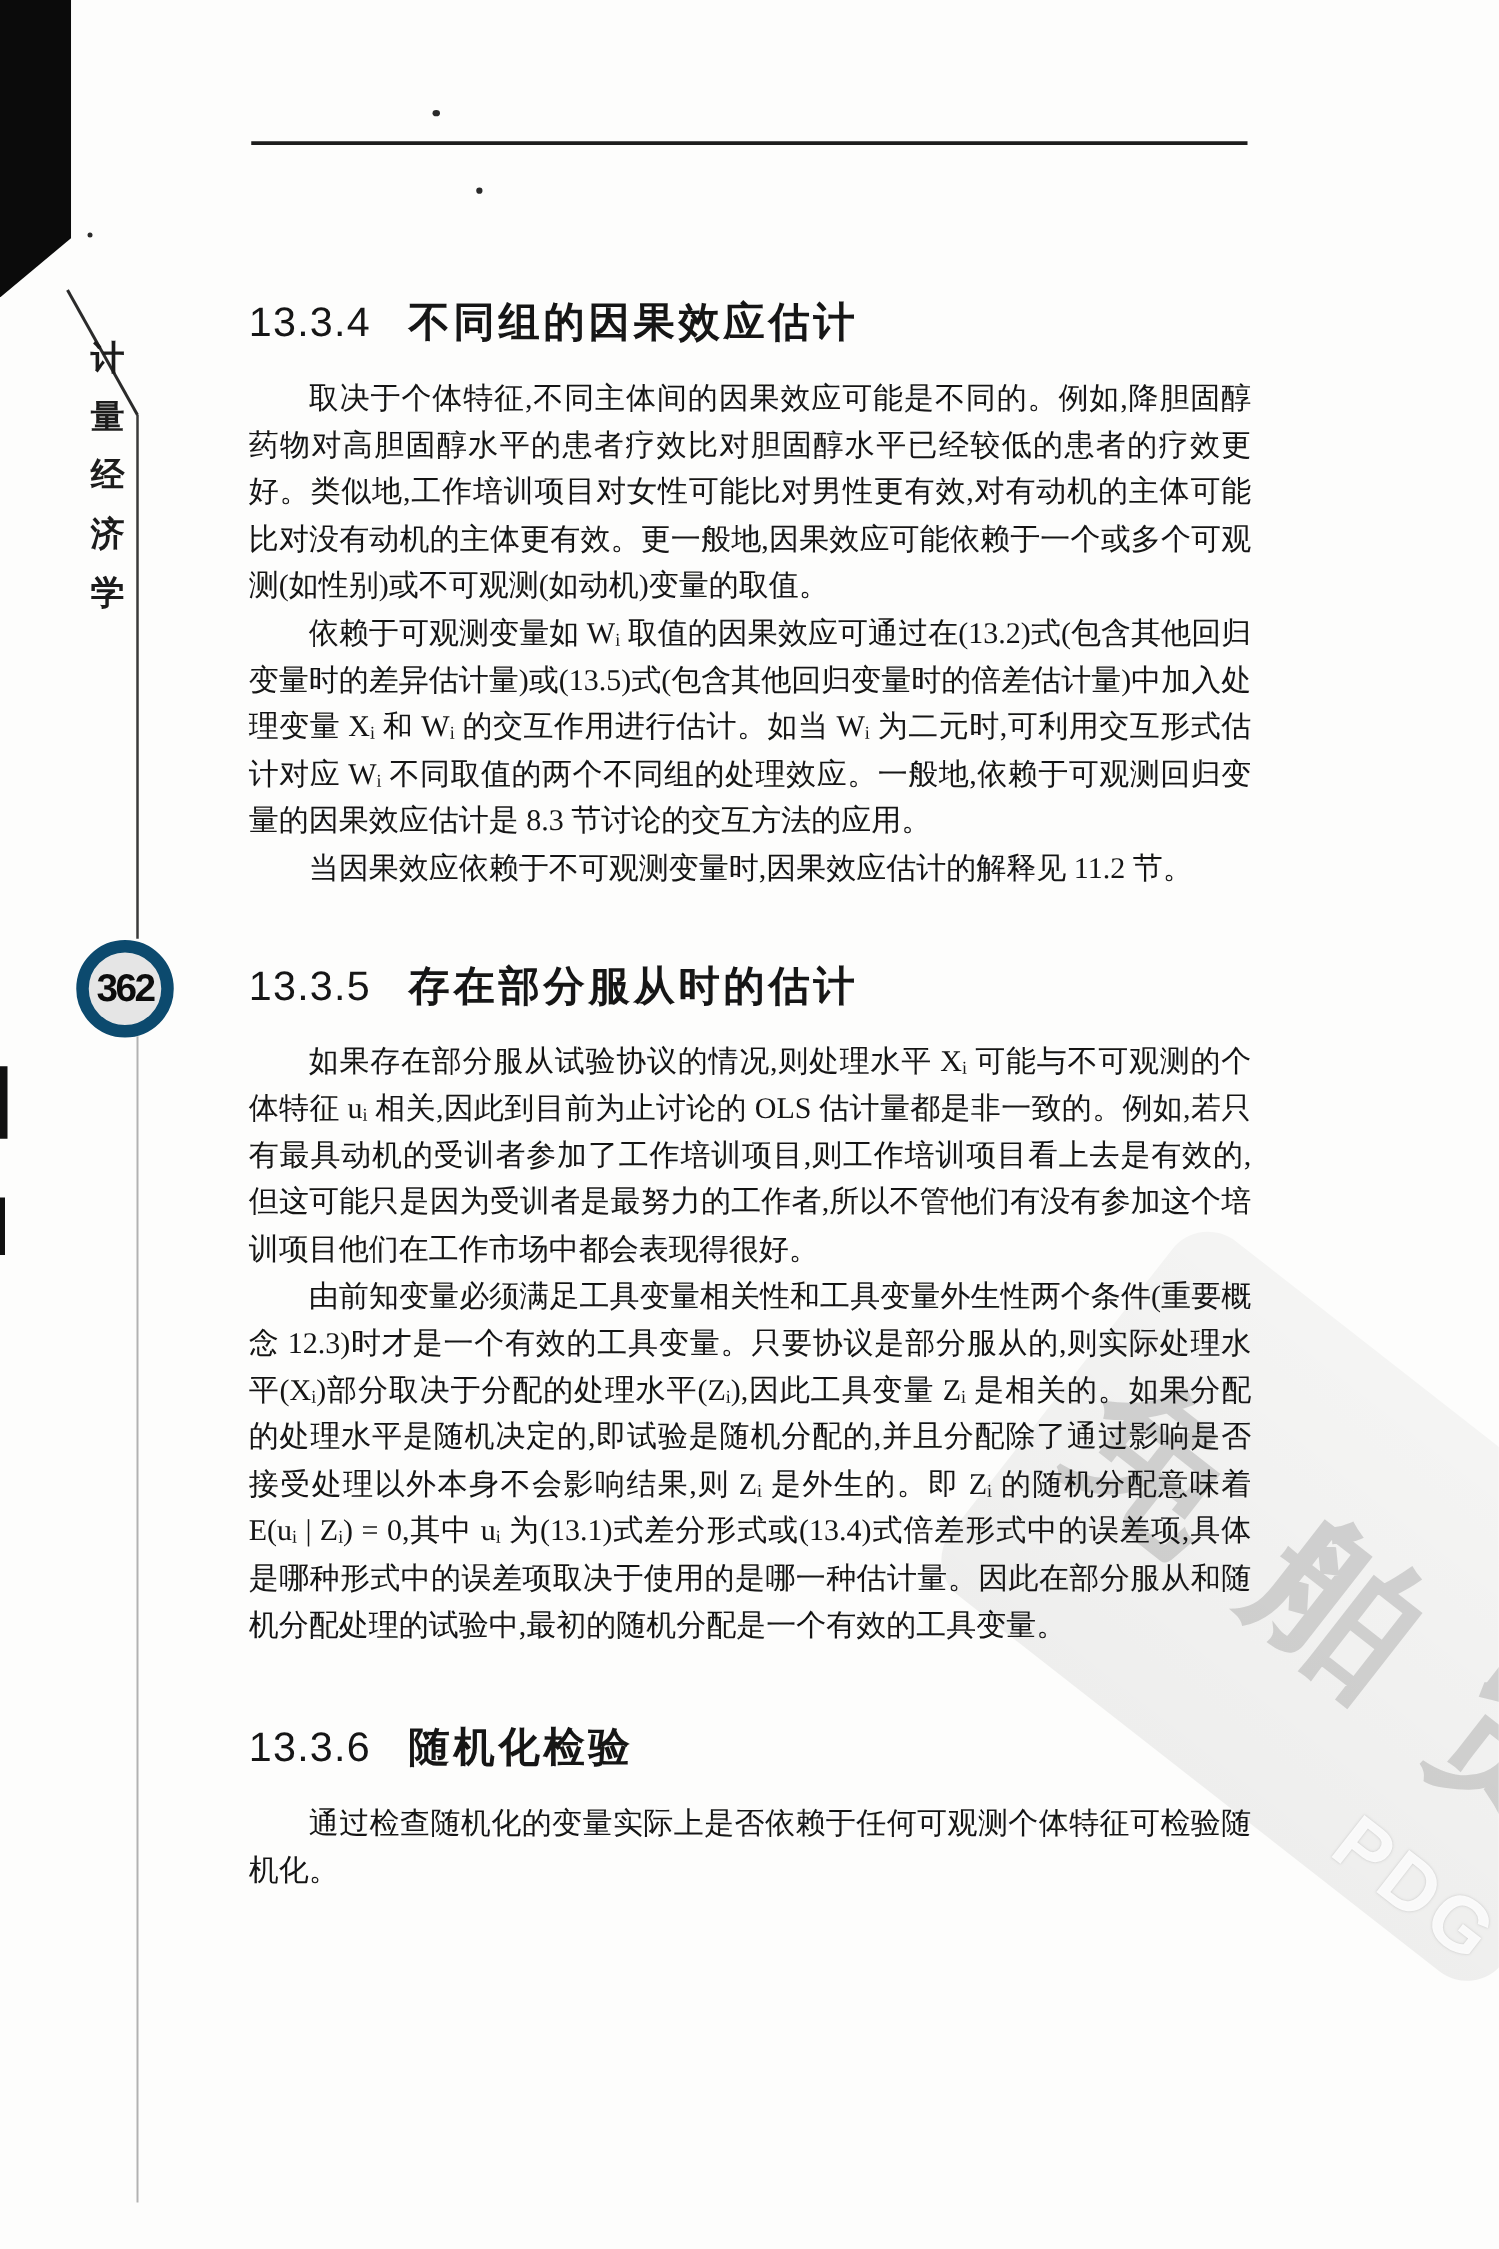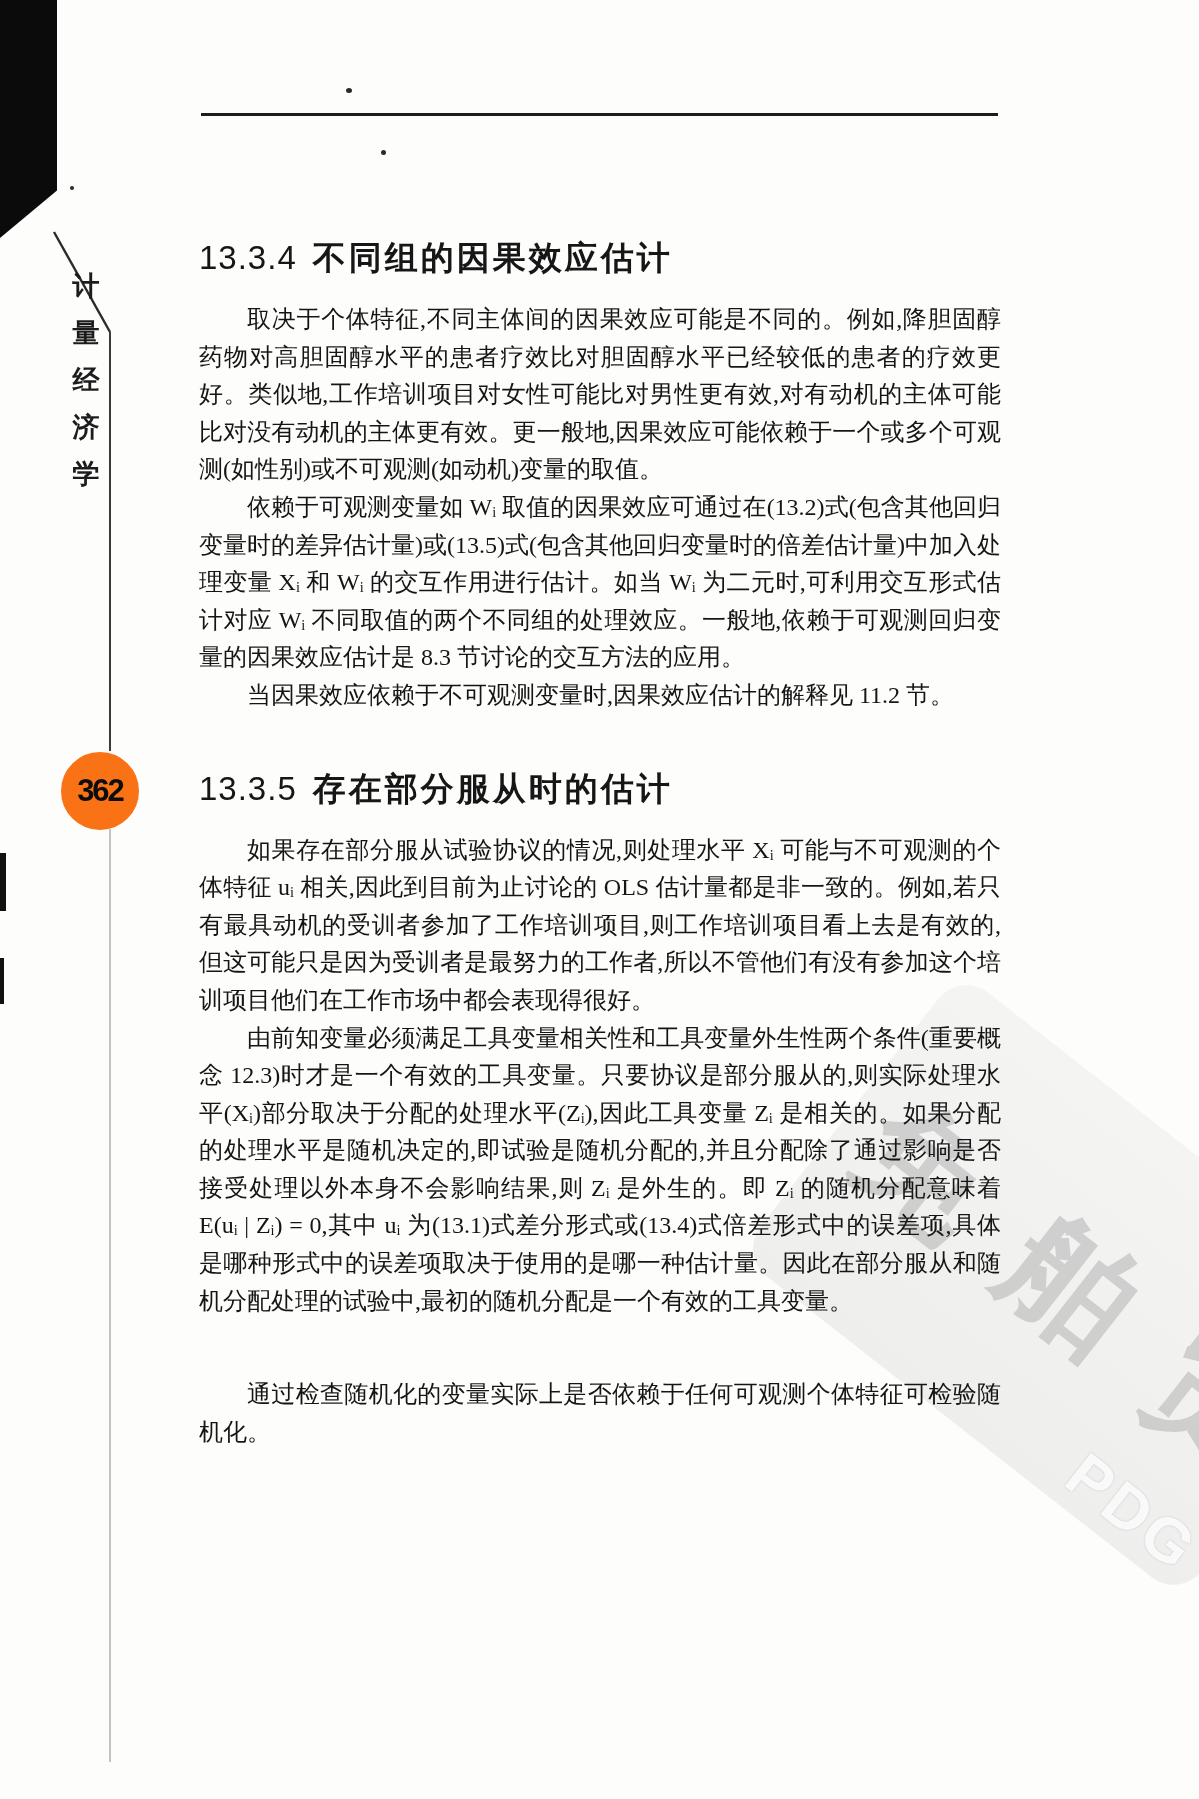--- a/index.html
+++ b/index.html
@@ -28,22 +28,22 @@
   .book-title{
     position:absolute;left:69px;top:268px;width:34px;
     display:flex;flex-direction:column;gap:11px;
     font-size:27px;font-weight:600;letter-spacing:0;
     color:#1c1c1c;z-index:2;text-align:center;
   }
 
   
   .page-badge{
     position:absolute;left:61px;top:752px;width:58px;height:58px;
-    border:10px solid #f97316;border-radius:50%;
-    background:#f97316;display:flex;align-items:center;justify-content:center;
+    border:10px solid #0c4a6e;border-radius:50%;
+    background:#e5e5e5;display:flex;align-items:center;justify-content:center;
     z-index:4;
   }
   .page-badge span{
     font-family:"Liberation Sans","DejaVu Sans",sans-serif;
     font-weight:700;font-size:31px;letter-spacing:-2px;color:#0d0d0d;
   }
 
   
   .top-rule{
     position:absolute;left:201px;top:113px;width:797px;height:3px;
@@ -52,21 +52,21 @@
 
   
   .content{
     position:absolute;left:199px;top:236px;width:802px;z-index:2;
   }
   .section-heading{
     font-family:"Liberation Sans","DejaVu Sans",sans-serif;
     font-size:33px;color:#161616;margin:0 0 20px 0;
     display:flex;align-items:baseline;
   }
-  .section-heading .num{font-weight:500;letter-spacing:1px;margin-right:16px;}
+  .section-heading .num{font-weight:500;letter-spacing:1px;margin-right:30px;}
   .section-heading .ttl{font-weight:700;letter-spacing:3px;}
   .para{
     margin:0;font-size:24px;line-height:37.6px;
     text-align:justify;text-indent:2em;color:#151515;
   }
   .gap-55{height:52px;}
   .gap-58{height:56px;}
 
   
   .watermark{
@@ -146,16 +146,20 @@
 
     <h2 class="section-heading">
       <span class="num">13.3.5</span>
       <span class="ttl">存在部分服从时的估计</span>
     </h2>
     <p class="para">如果存在部分服从试验协议的情况,则处理水平 Xᵢ 可能与不可观测的个体特征 uᵢ 相关,因此到目前为止讨论的 OLS 估计量都是非一致的。例如,若只有最具动机的受训者参加了工作培训项目,则工作培训项目看上去是有效的,但这可能只是因为受训者是最努力的工作者,所以不管他们有没有参加这个培训项目他们在工作市场中都会表现得很好。</p>
     <p class="para">由前知变量必须满足工具变量相关性和工具变量外生性两个条件(重要概念 12.3)时才是一个有效的工具变量。只要协议是部分服从的,则实际处理水平(Xᵢ)部分取决于分配的处理水平(Zᵢ),因此工具变量 Zᵢ 是相关的。如果分配的处理水平是随机决定的,即试验是随机分配的,并且分配除了通过影响是否接受处理以外本身不会影响结果,则 Zᵢ 是外生的。即 Zᵢ 的随机分配意味着 E(uᵢ | Zᵢ) = 0,其中 uᵢ 为(13.1)式差分形式或(13.4)式倍差形式中的误差项,具体是哪种形式中的误差项取决于使用的是哪一种估计量。因此在部分服从和随机分配处理的试验中,最初的随机分配是一个有效的工具变量。</p>
 
     <div class="gap-58"></div>
 
+    <h2 class="section-heading">
+      <span class="num">13.3.6</span>
+      <span class="ttl">随机化检验</span>
+    </h2>
     <p class="para">通过检查随机化的变量实际上是否依赖于任何可观测个体特征可检验随机化。</p>
 
   </div>
 </div>
 
 </body></html>

